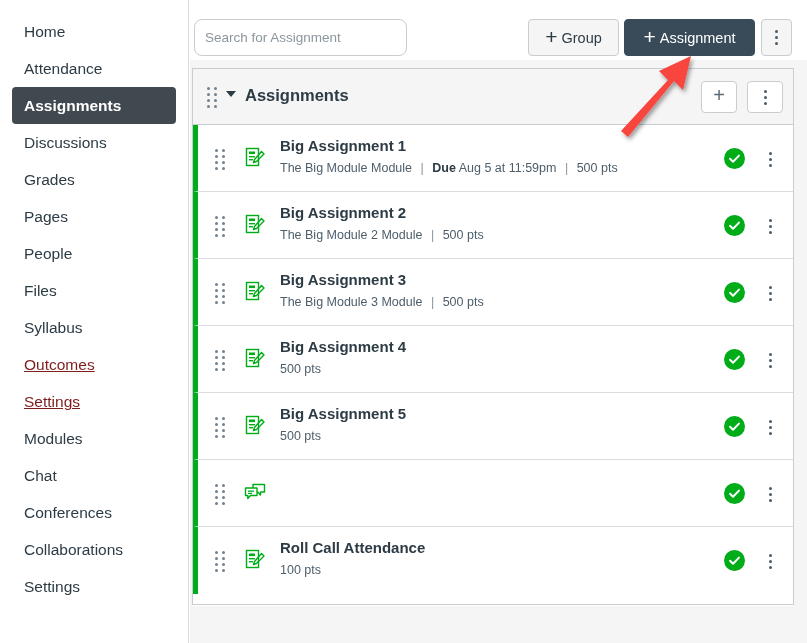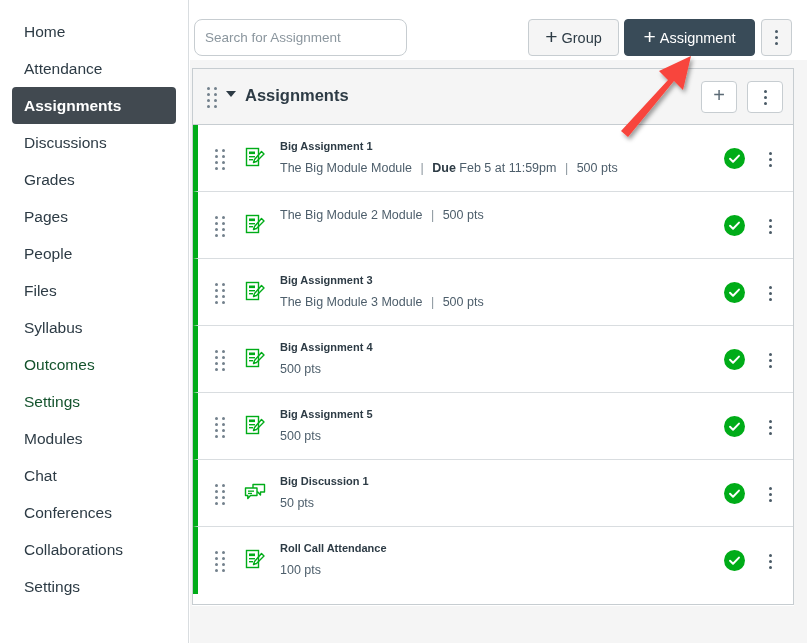--- a/index.html
+++ b/index.html
@@ -35,21 +35,21 @@
     color: #2d3b45;
     border-radius: 4px;
     white-space: nowrap;
     cursor: pointer;
   }
   .nav-item.active {
     background: #414950;
     color: #ffffff;
     font-weight: bold;
   }
-  .nav-item.muted { color: #14532d; }
+  .nav-item.muted { color: #7f1d1d; text-decoration: underline; }
 
   
   #toolbar {
     position: absolute;
     left: 190px; top: 0;
     width: 617px; height: 60px;
     background: #ffffff;
   }
   #search-wrap {
     position: absolute;
@@ -194,21 +194,21 @@
   .row-drag { position: absolute; left: 17px; top: 24px; }
   .row-icon {
     position: absolute; left: 45px; top: 21px;
     width: 24px; height: 24px;
   }
   .row-text {
     position: absolute; left: 82px; top: 11px;
     right: 110px;
   }
   .row-title {
-    font-size: 11px;
+    font-size: 15px;
     font-weight: bold;
     color: #2d3b45;
     line-height: 20px;
     white-space: nowrap;
   }
   .row-meta {
     margin-top: 4px;
     font-size: 12.5px;
     color: #4d5e6b;
     line-height: 17px;
@@ -361,21 +361,21 @@
             <rect x="6" y="13" width="4" height="1.4" fill="#00ac18"></rect>
             <path d="M18.5 5.5 L21 8 L13.5 15.5 L10.5 16.5 L11.5 13.5 Z" fill="none" stroke="#00ac18" stroke-width="1.4" stroke-linejoin="round"></path>
           </svg>
         </span>
         <div class="row-text">
           <div class="row-title">Big Assignment 1</div>
           <div class="row-meta">
             <span>The Big Module Module</span>
             <span class="sep">|</span>
             <b>Due</b>
-            <span>Feb 5 at 11:59pm</span>
+            <span>Aug 5 at 11:59pm</span>
             <span class="sep">|</span>
             <span>500 pts</span>
           </div>
         </div>
         <span class="row-status">
           <svg width="13" height="13" viewBox="0 0 16 16">
               <path d="M2.5 8.3 L6.2 12 L13.5 4.4" fill="none" stroke="#fff" stroke-width="2.4" stroke-linecap="round" stroke-linejoin="round"></path>
             </svg>
         </span>
         <span class="row-kebab">
@@ -401,20 +401,21 @@
         <span class="row-icon">
           <svg width="24" height="24" viewBox="0 0 24 24">
             <rect x="3.5" y="2.5" width="12" height="17" fill="none" stroke="#00ac18" stroke-width="1.4"></rect>
             <rect x="6" y="5.5" width="6" height="2.6" fill="#00ac18"></rect>
             <rect x="6" y="10" width="6" height="1.4" fill="#00ac18"></rect>
             <rect x="6" y="13" width="4" height="1.4" fill="#00ac18"></rect>
             <path d="M18.5 5.5 L21 8 L13.5 15.5 L10.5 16.5 L11.5 13.5 Z" fill="none" stroke="#00ac18" stroke-width="1.4" stroke-linejoin="round"></path>
           </svg>
         </span>
         <div class="row-text">
+          <div class="row-title">Big Assignment 2</div>
           <div class="row-meta">
             <span>The Big Module 2 Module</span>
             <span class="sep">|</span>
             <span>500 pts</span>
           </div>
         </div>
         <span class="row-status">
           <svg width="13" height="13" viewBox="0 0 16 16">
               <path d="M2.5 8.3 L6.2 12 L13.5 4.4" fill="none" stroke="#fff" stroke-width="2.4" stroke-linecap="round" stroke-linejoin="round"></path>
             </svg>
@@ -562,26 +563,20 @@
             <i></i>
           </span>
         <span class="row-icon">
           <svg width="24" height="24" viewBox="0 0 24 24">
             <path d="M10 3.5 H21.5 V11 H17.5 L17.5 14 L14.8 11 H10 Z" fill="none" stroke="#00ac18" stroke-width="1.4" stroke-linejoin="round"></path>
             <path d="M2.5 7 H14 V14.5 H7.5 L4.8 17.5 L4.8 14.5 H2.5 Z" fill="#ffffff" stroke="#00ac18" stroke-width="1.4" stroke-linejoin="round"></path>
             <rect x="5" y="9.5" width="6" height="1.3" fill="#00ac18"></rect>
             <rect x="5" y="11.8" width="4" height="1.3" fill="#00ac18"></rect>
           </svg>
         </span>
-        <div class="row-text">
-          <div class="row-title">Big Discussion 1</div>
-          <div class="row-meta">
-            <span>50 pts</span>
-          </div>
-        </div>
         <span class="row-status">
           <svg width="13" height="13" viewBox="0 0 16 16">
               <path d="M2.5 8.3 L6.2 12 L13.5 4.4" fill="none" stroke="#fff" stroke-width="2.4" stroke-linecap="round" stroke-linejoin="round"></path>
             </svg>
         </span>
         <span class="row-kebab">
           <span class="kebab">
               <i></i>
               <i></i>
               <i></i>

